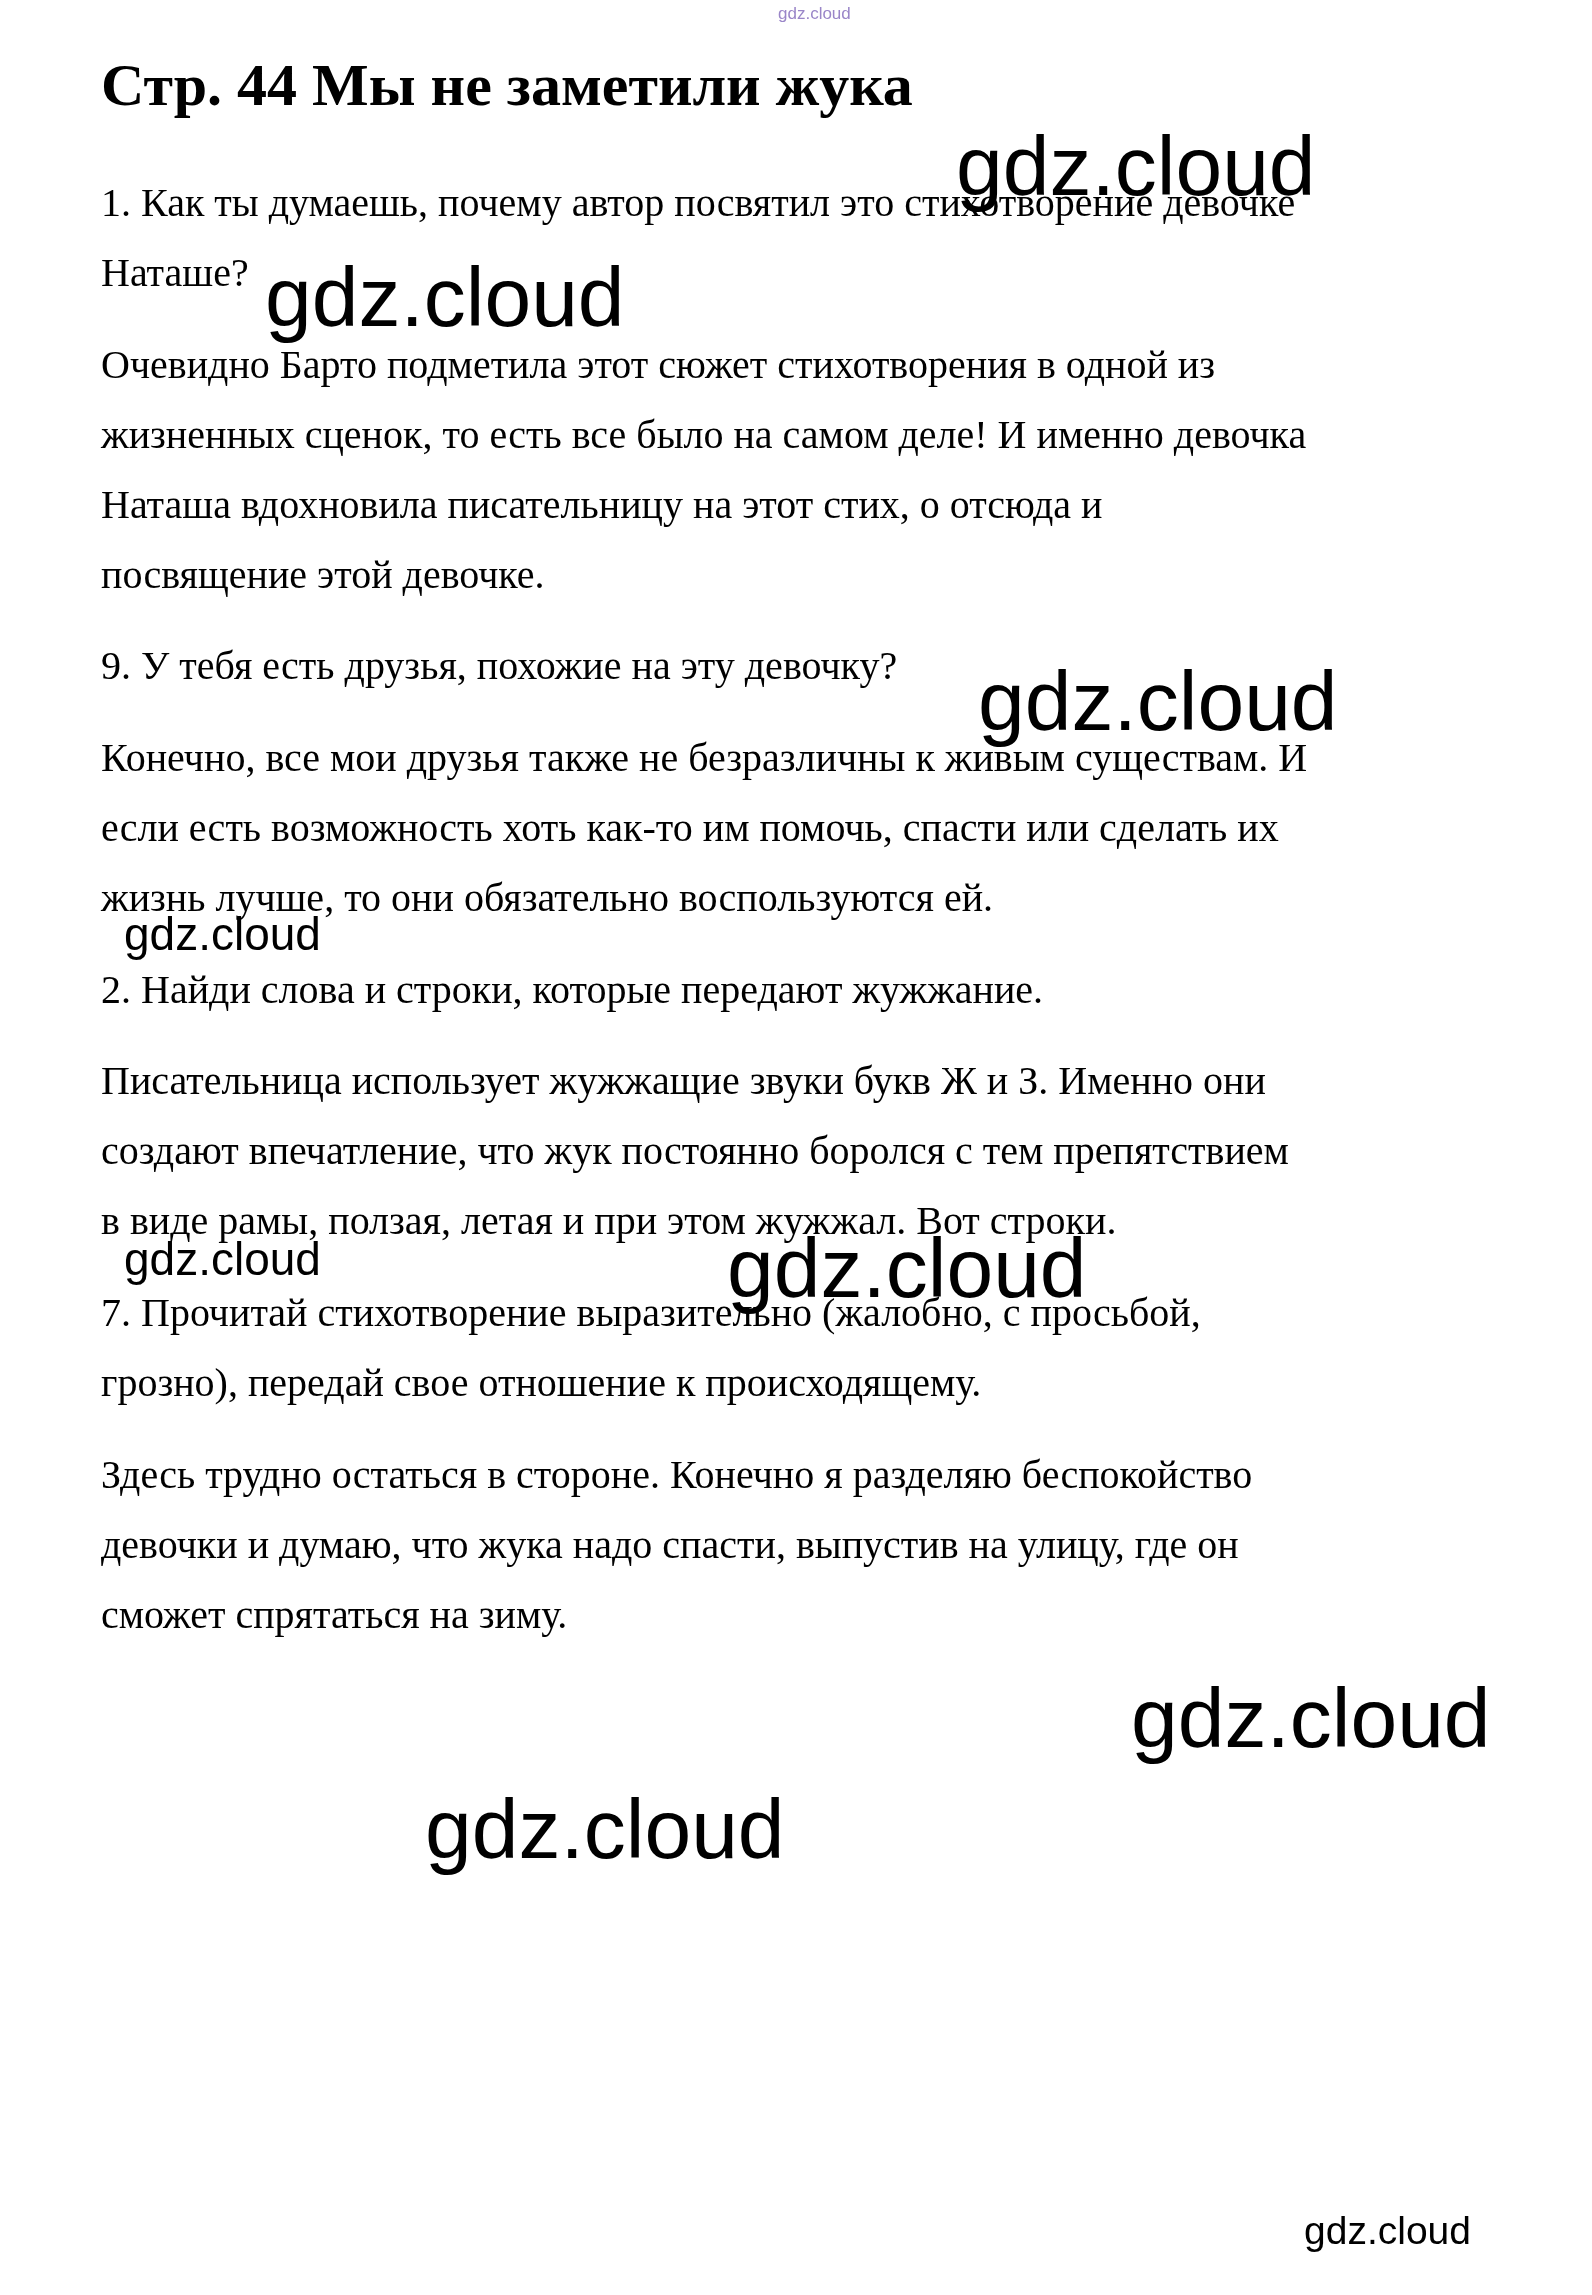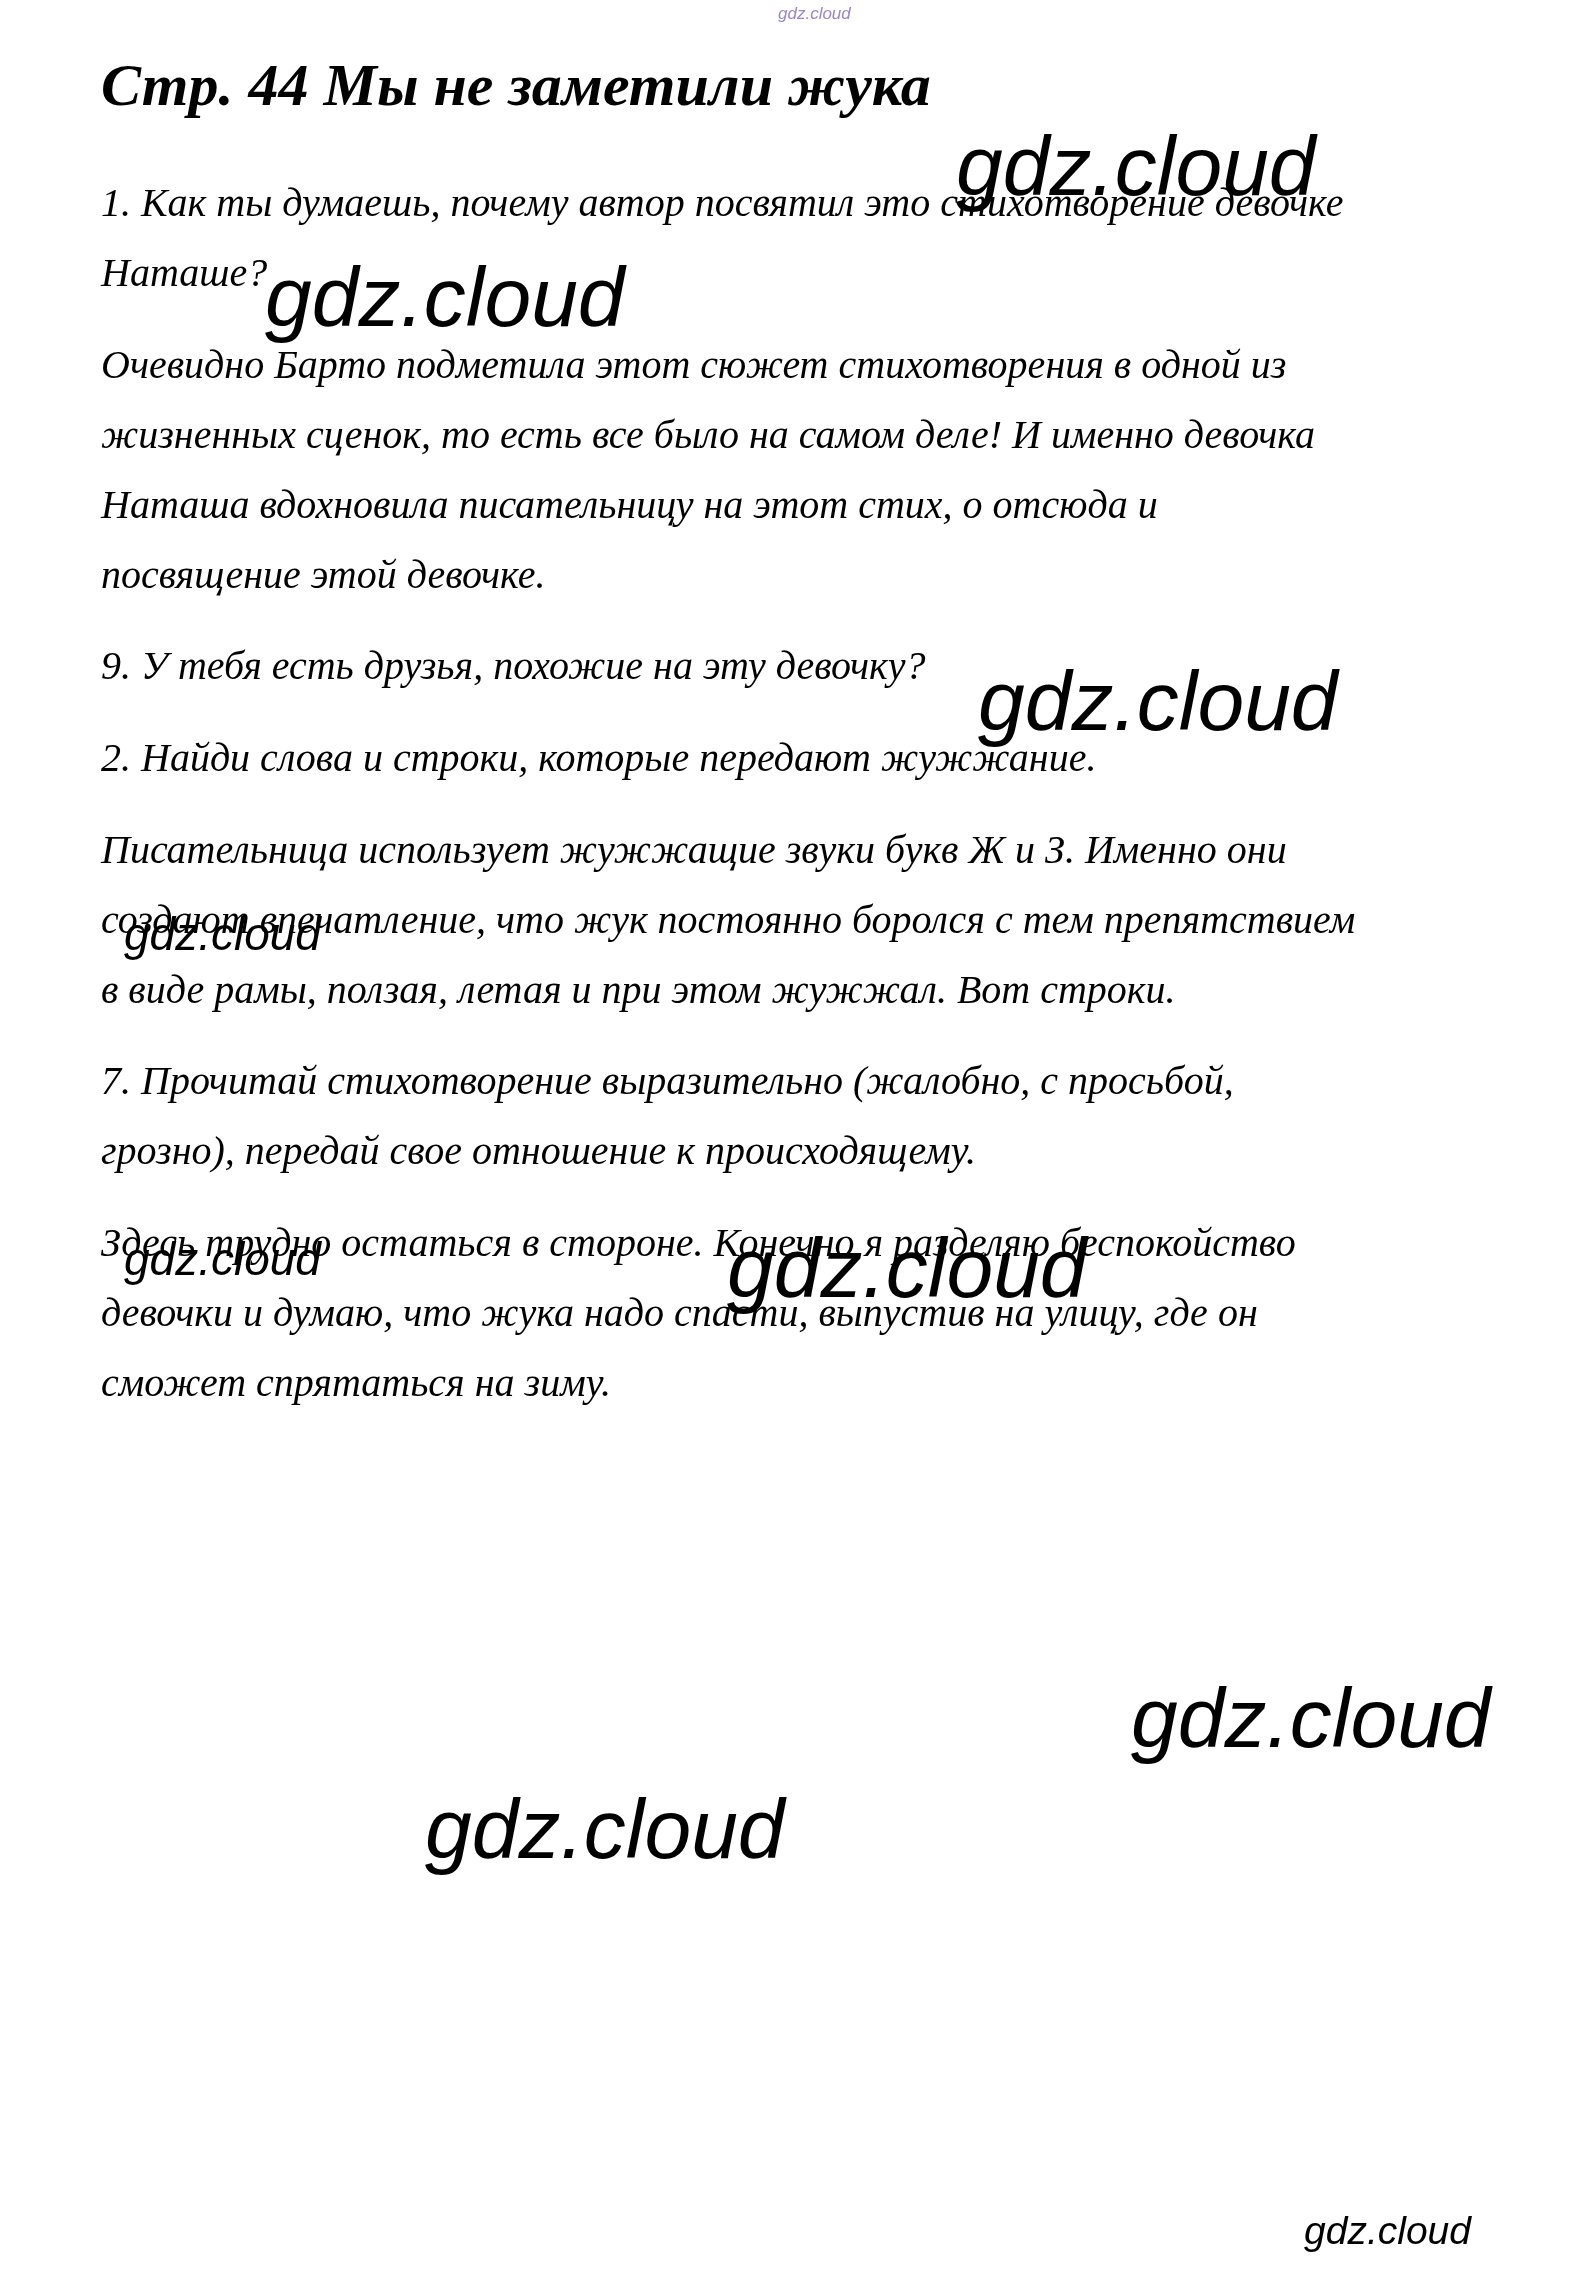--- a/index.html
+++ b/index.html
@@ -1,15 +1,15 @@
 <!DOCTYPE html>
 <html style="font-size:12.4px"><head>
 <meta charset="utf-8">
 <style>
-  * { box-sizing: border-box; font-style: italic; }
+  * { box-sizing: border-box; }
   html, body { margin: 0; padding: 0; }
   body {
     width: 1593px;
     height: 2295px;
     background: #ffffff;
     position: relative;
     overflow: hidden;
     font-family: "Liberation Serif", serif;
     color: #000000;
   }
@@ -87,20 +87,23 @@
     <h1 class="title">Стр. 44 Мы не заметили жука</h1>
 
     <p class="block">1. Как ты думаешь, почему автор посвятил это стихотворение девочке
 Наташе?</p>
     <p class="block">Очевидно Барто подметила этот сюжет стихотворения в одной из
 жизненных сценок, то есть все было на самом деле! И именно девочка
 Наташа вдохновила писательницу на этот стих, о отсюда и
 посвящение этой девочке.</p>
 
     <p class="block">9. У тебя есть друзья, похожие на эту девочку?</p>
+    <p class="block">Конечно, все мои друзья также не безразличны к живым существам. И
+если есть возможность хоть как-то им помочь, спасти или сделать их
+жизнь лучше, то они обязательно воспользуются ей.</p>
 
     <p class="block">2. Найди слова и строки, которые передают жужжание.</p>
     <p class="block">Писательница использует жужжащие звуки букв Ж и З. Именно они
 создают впечатление, что жук постоянно боролся с тем препятствием
 в виде рамы, ползая, летая и при этом жужжал. Вот строки.</p>
 
 
     <p class="block">7. Прочитай стихотворение выразительно (жалобно, с просьбой,
 грозно), передай свое отношение к происходящему.</p>
     <p class="block">Здесь трудно остаться в стороне. Конечно я разделяю беспокойство

